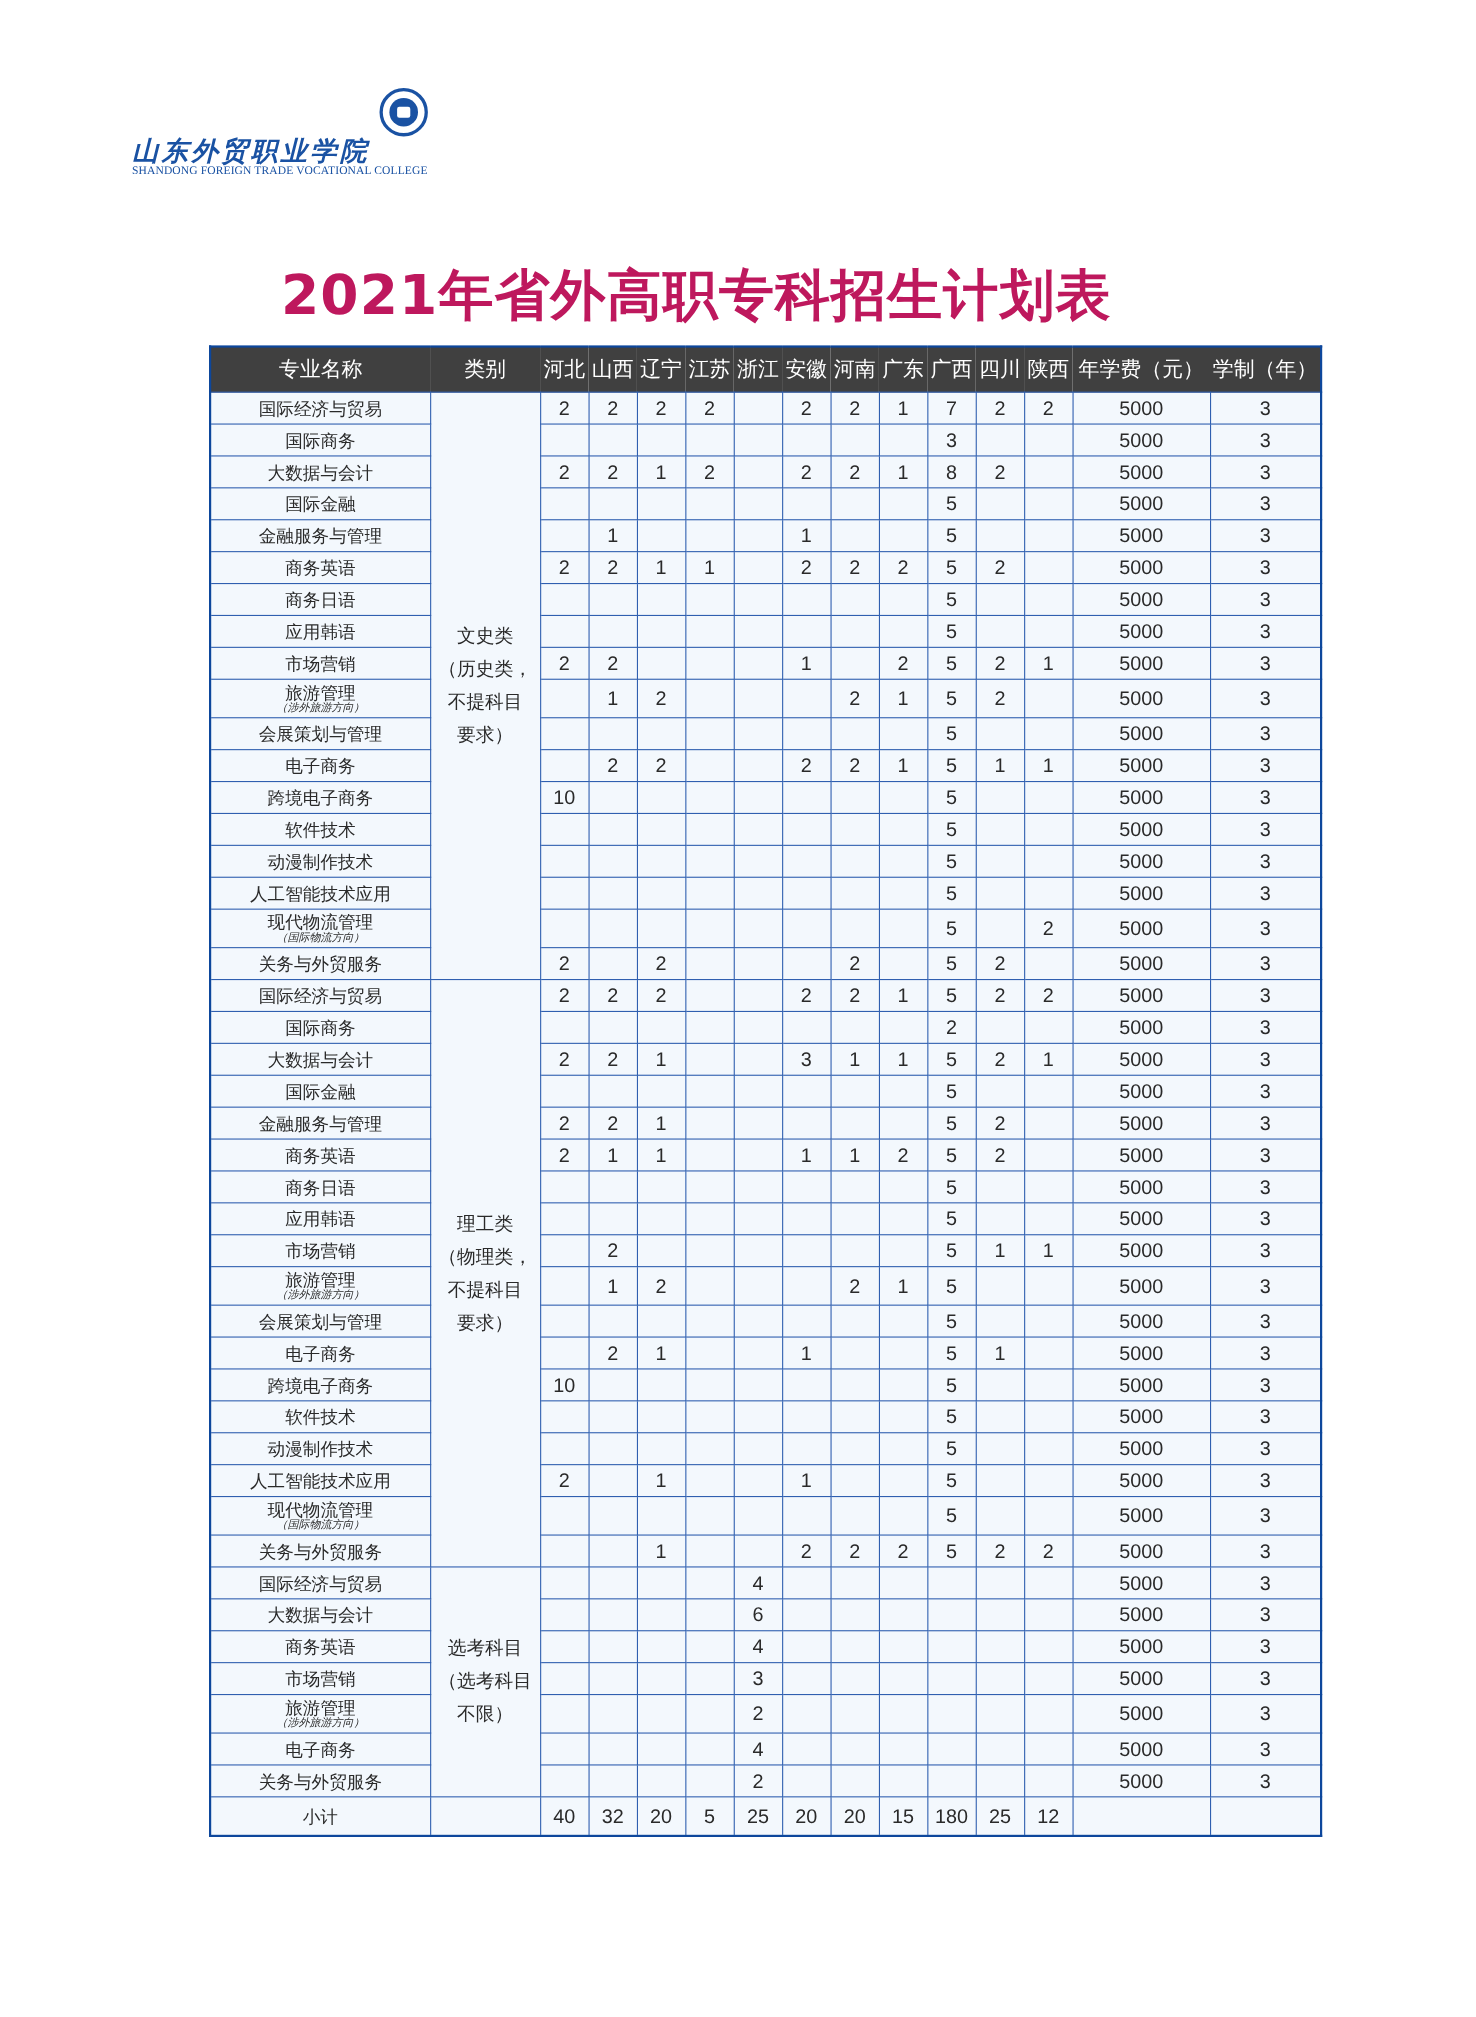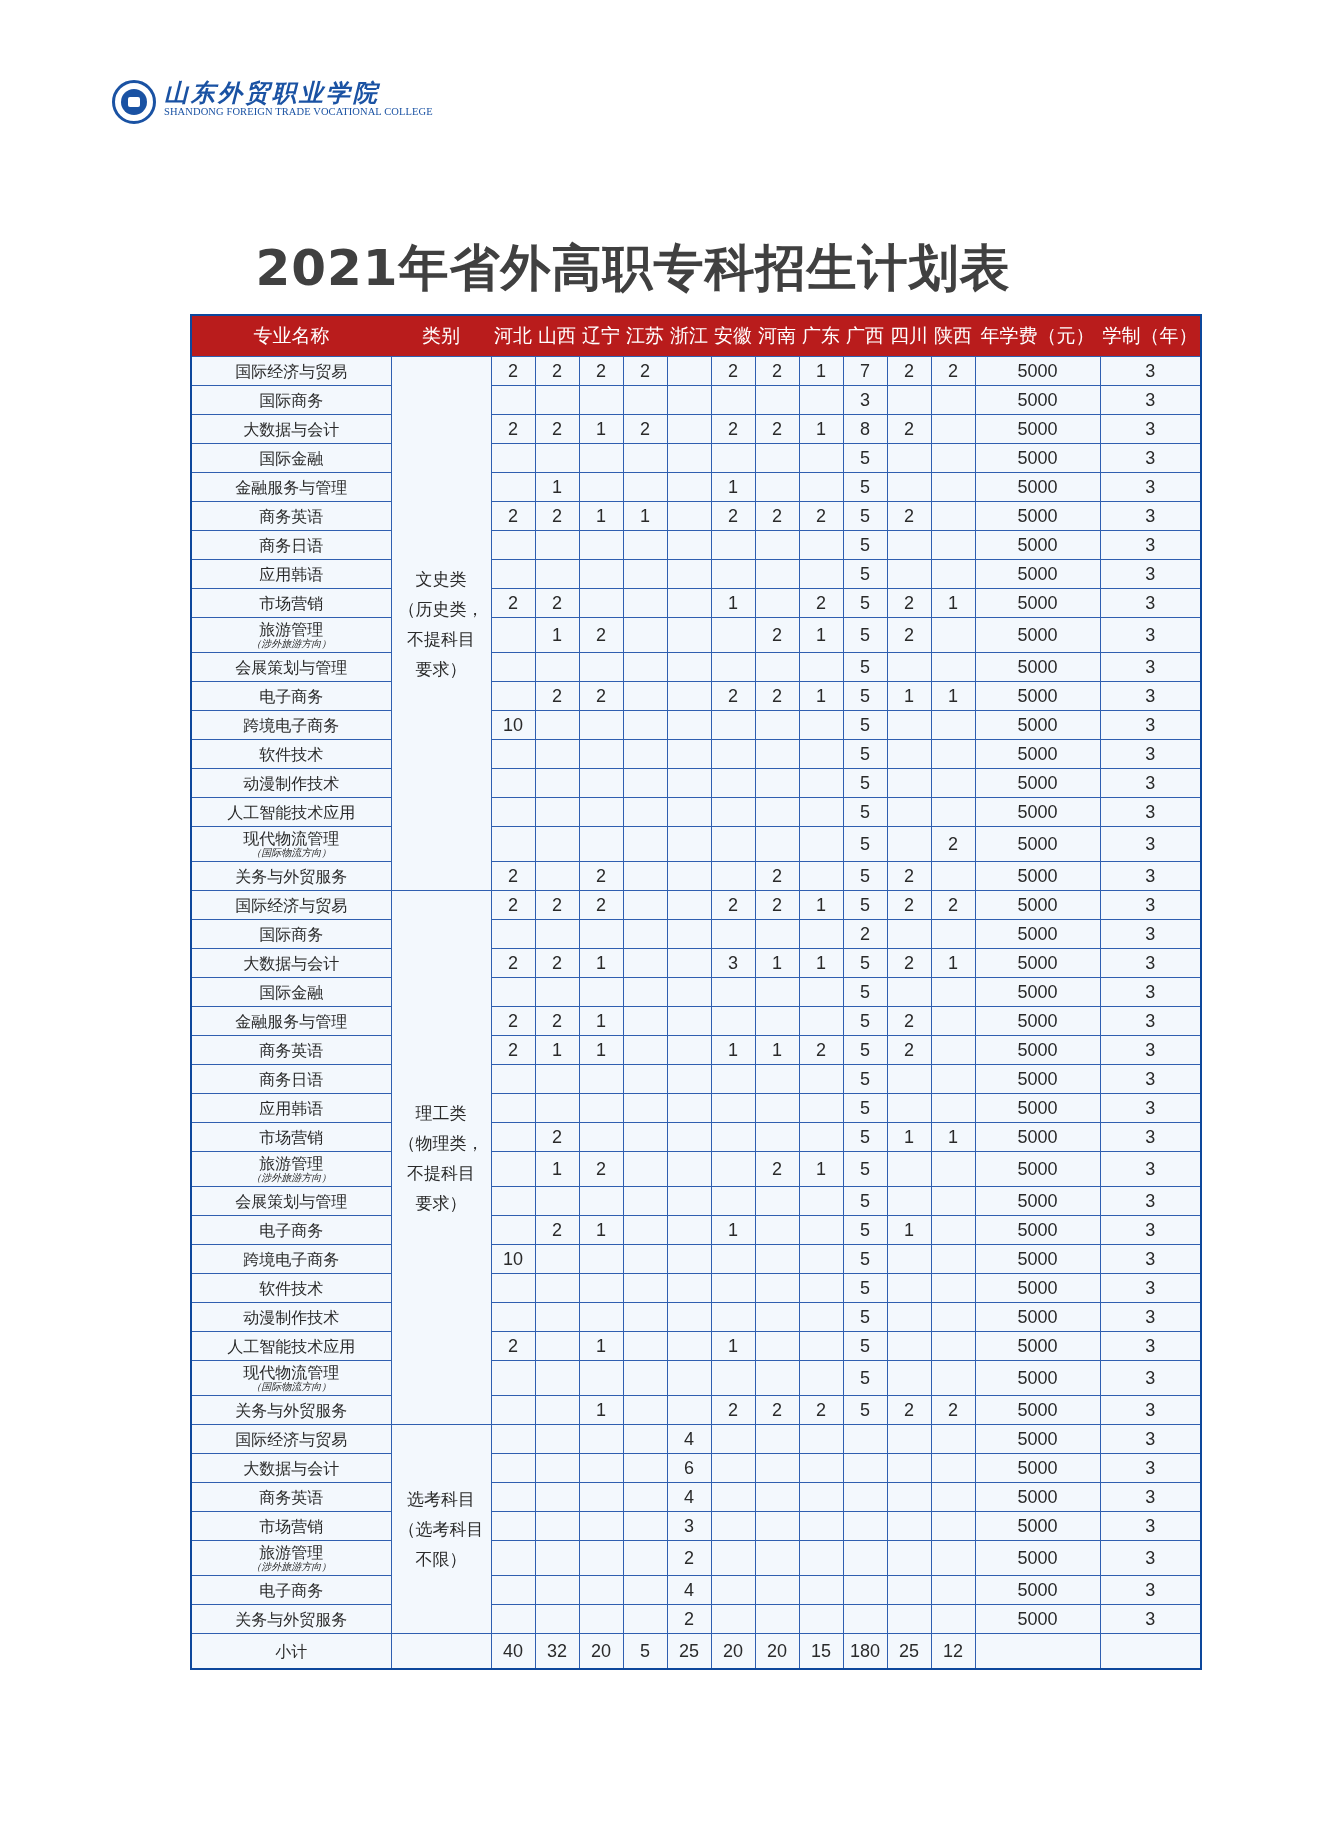--- a/index.html
+++ b/index.html
@@ -1,26 +1,26 @@
 <!DOCTYPE html>
 <html><head>
 <meta charset="utf-8">
 <style>
   html, body { margin:0; padding:0; background:#ffffff; }
   body { width:1342px; height:1834px; position:relative; font-family:"DejaVu Sans", sans-serif; overflow:hidden; }
-  .logo { position:absolute; left:112px; top:80px; display:flex; align-items:flex-start; }
+  .logo { position:absolute; left:112px; top:80px; display:flex; align-items:flex-end;flex-direction:column; }
   .seal { width:44px; height:44px; border-radius:50%; border:3px solid #1a52a3; box-sizing:border-box; display:flex; align-items:center; justify-content:center; background:#fff; }
   .seal-inner { width:26px; height:26px; border-radius:50%; background:#1a52a3; display:flex; align-items:center; justify-content:center; }
   .seal-core { width:12px; height:10px; background:#fff; border-radius:2px; }
   .logo-text { margin-left:8px; color:#1a52a3; }
   .logo-cn { font-family:"DejaVu Serif", serif; font-weight:bold; font-size:24px; letter-spacing:3px; line-height:26px; font-style:italic; }
   .logo-en { font-family:Liberation Serif, serif; font-size:10.5px; line-height:12px; letter-spacing:0.1px; }
-  .title { position:absolute; left:0; width:1266px; top:238px; text-align:center; font-family:"DejaVu Sans", sans-serif; font-weight:bold; font-size:50px; color:#404040; letter-spacing:1px; line-height:60px; }
+  .title { position:absolute; left:0; width:1266px; top:238px; text-align:center; font-family:"DejaVu Sans", sans-serif; font-weight:bold; font-size:50px; color:#be185d; letter-spacing:1px; line-height:60px; }
   table.plan { position:absolute; left:190px; top:314px; width:1010px; border-collapse:collapse; table-layout:fixed; font-family:"Liberation Sans", sans-serif; color:#2a2a2a; }
-  table.plan th { background:#b91c1c; color:#ffffff; font-weight:normal; font-size:19px; height:40px; padding:0; font-family:"DejaVu Sans", sans-serif; border-left:none; border-right:none; }
+  table.plan th { background:#404040; color:#ffffff; font-weight:normal; font-size:19px; height:40px; padding:0; font-family:"DejaVu Sans", sans-serif; border-left:none; border-right:none; }
   table.plan td { border:1.5px solid #2f5fb0; background:#f3f8fd; text-align:center; font-size:18px; padding:0; height:28px; }
   table.plan td.major { font-family:"DejaVu Sans", sans-serif; font-size:16px; line-height:17px;margin-top:36px; }
   table.plan td.major .sub { display:block; font-size:10px; line-height:11px;font-style:italic; }
   table.plan tr.tall td { height:34px; }
   table.plan td.cat { font-family:"DejaVu Sans", sans-serif; font-size:17px; line-height:30px; vertical-align:middle;margin-left:33px; }
   table.plan { border:2px solid #0d479c; }
 </style>
 </head>
 <body>
 

